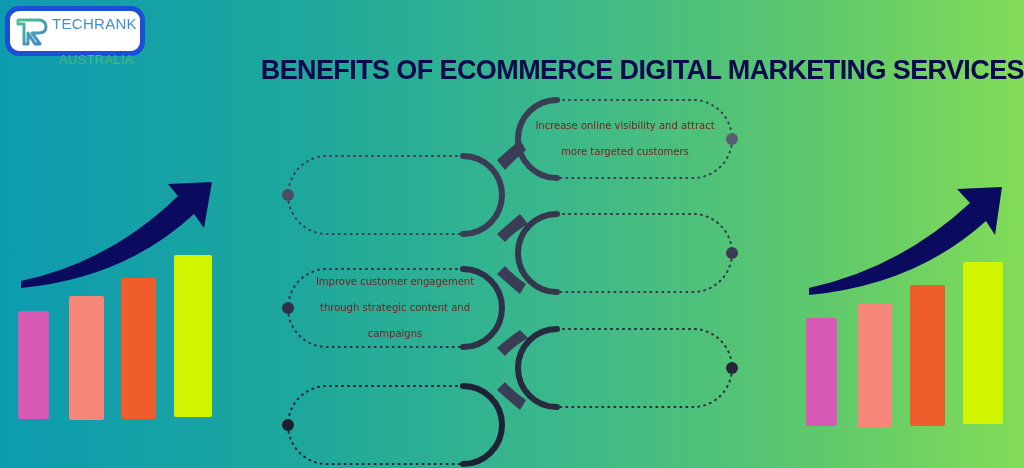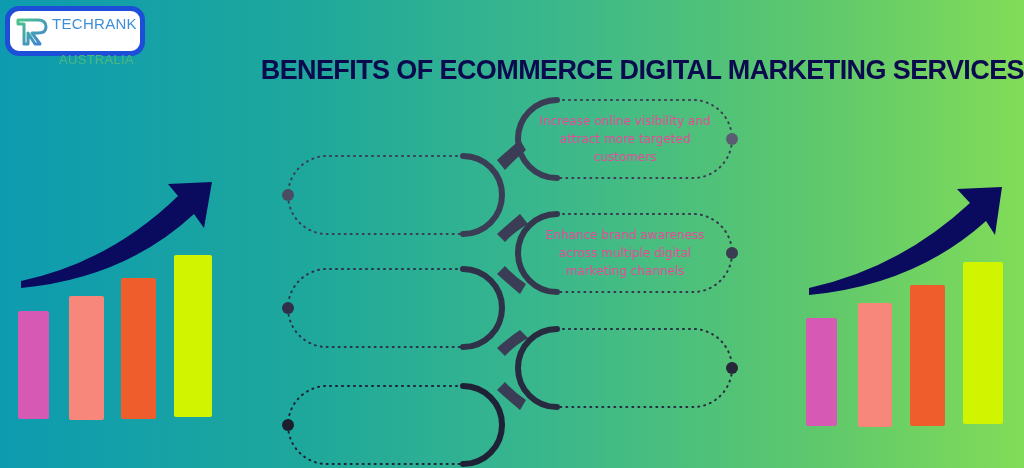--- a/index.html
+++ b/index.html
@@ -24,21 +24,21 @@
     font-family: "Liberation Sans", sans-serif; font-weight: bold; font-size: 27px;
     color: #0c0a4e; letter-spacing: -0.6px;
   }
   .capsule {
     position: absolute; width: 220px; height: 84px; box-sizing: border-box;
   }
   .capsule svg.frame { position: absolute; left: 0; top: 0; overflow: visible; }
   .capsule .text {
     position: absolute; left: 18px; right: 18px; top: 0; bottom: 0;
     display: flex; align-items: center; justify-content: center; text-align: center;
-    color: #ec4899; font-size: 12px; line-height: 18px;
+    color: #7f1d1d; font-size: 10px; line-height: 26px;
   }
   .chart { position: absolute; }
   .bar { position: absolute; border-radius: 2px; }
 </style>
 </head>
 <body>
 
 <div class="logo">
   <svg class="logo-mark" viewBox="0 0 32 30">
     <defs>
@@ -101,29 +101,29 @@
     <circle cx="3" cy="42" r="6" fill="#4a4d62"></circle>
   </svg>
 </div>
 
 <div class="capsule" style="left:515px;top:211px;">
   <svg class="frame" width="220" height="84">
     <path d="M42 3 A39 39 0 0 0 42 81" fill="none" stroke="#34374e" stroke-width="6" stroke-linecap="round"></path>
     <path d="M42 3 H178 A39 39 0 0 1 178 81 H42" fill="none" stroke="#34374e" stroke-width="2" stroke-dasharray="1 5" stroke-linecap="round"></path>
     <circle cx="217" cy="42" r="6" fill="#3a3d52"></circle>
   </svg>
-  <div class="text">Enhance brand awareness across multiple digital marketing channels</div>
 </div>
 
 <div class="capsule" style="left:285px;top:266px;">
   <svg class="frame" width="220" height="84">
     <path d="M178 3 A39 39 0 0 1 178 81" fill="none" stroke="#2e3148" stroke-width="6" stroke-linecap="round"></path>
     <path d="M178 3 H42 A39 39 0 0 0 42 81 H178" fill="none" stroke="#2e3148" stroke-width="2" stroke-dasharray="1 5" stroke-linecap="round"></path>
     <circle cx="3" cy="42" r="6" fill="#2e3148"></circle>
   </svg>
+  <div class="text">Improve customer engagement through strategic content and campaigns</div>
 </div>
 
 <div class="capsule" style="left:515px;top:326px;">
   <svg class="frame" width="220" height="84">
     <path d="M42 3 A39 39 0 0 0 42 81" fill="none" stroke="#282a40" stroke-width="6" stroke-linecap="round"></path>
     <path d="M42 3 H178 A39 39 0 0 1 178 81 H42" fill="none" stroke="#282a40" stroke-width="2" stroke-dasharray="1 5" stroke-linecap="round"></path>
     <circle cx="217" cy="42" r="6" fill="#262838"></circle>
   </svg>
 </div>
 

